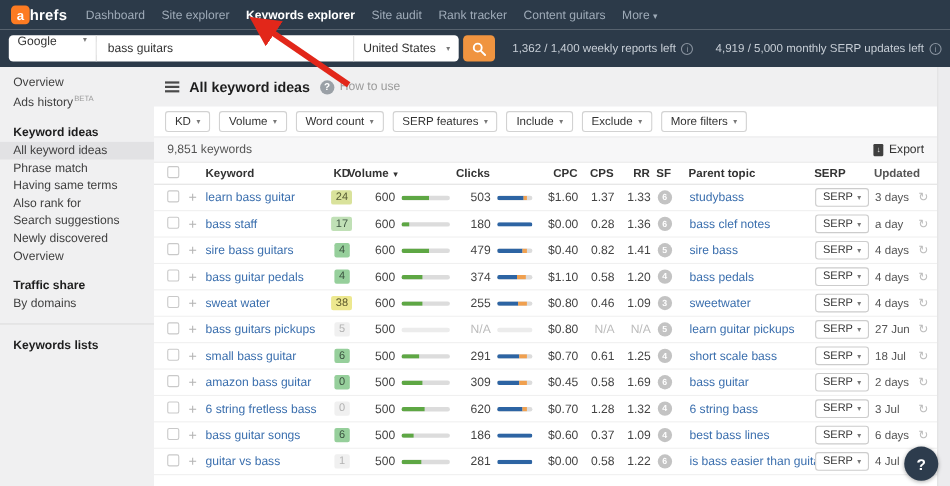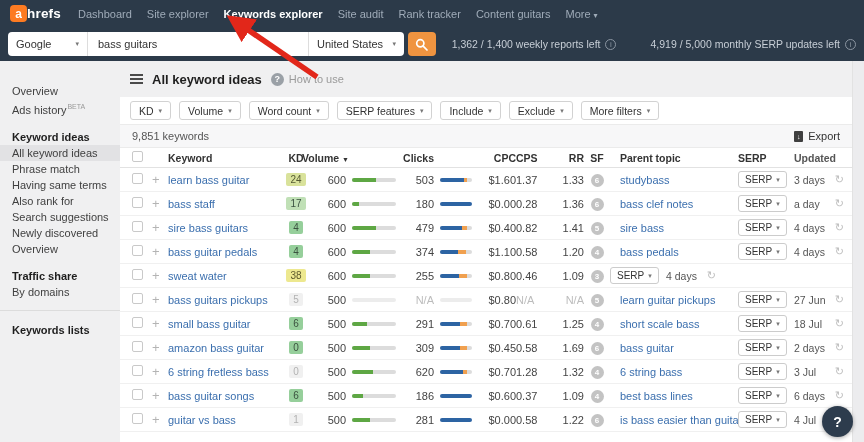--- a/index.html
+++ b/index.html
@@ -14,35 +14,35 @@
   .logo { display:flex; align-items:center; margin-right:17px; cursor:pointer; }
   .logo-a { width:17px; height:17px; background:#fd7b22; border-radius:4px; color:#fff; font-weight:bold;
             font-size:12px; display:flex; align-items:center; justify-content:center; }
   .logo-text { color:#fff; font-weight:bold; font-size:13.5px; letter-spacing:.2px; }
   .nav-item { color:#9fabb8; font-size:11px; margin-right:15px; cursor:pointer; white-space:nowrap; }
   .nav-item.active { color:#fff; font-weight:bold; }
   .nav-caret { font-size:8px; margin-left:3px; }
   
   .searchrow { height:34px; background:#2c3a49; display:flex; align-items:center; padding:0 8px; }
   .searchbox { display:flex; align-items:center; height:24px; background:#fff; border-radius:4px; width:488px; overflow:hidden; }
-  .engine { display:flex; align-items:center; justify-content:space-between; width:80px; height:100%;
+  .engine { display:flex; justify-content:space-between; width:80px; height:100%;
             padding:0 8px; border-right:1px solid #ddd; font-size:11px; color:#333; cursor:pointer; }
   .query { flex:1; border:0; outline:0; font-size:11px; color:#333; padding:0 10px; font-family:inherit; min-width:0; }
   .country { display:flex; align-items:center; justify-content:space-between; width:96px; height:100%;
              padding:0 8px; border-left:1px solid #ddd; font-size:11px; color:#333; cursor:pointer; }
   .dd-caret { font-size:7px; color:#777; }
   .search-btn { width:34px; height:24px; background:#f09440; border:0; border-radius:4px; margin-left:4px;
                 display:flex; align-items:center; justify-content:center; cursor:pointer; }
-  .quota { margin-left:16px; display:flex; gap:34px; color:#c7ced6; font-size:10.5px; align-items:center; }
+  .quota { margin-left:16px; display:flex; gap:20px; color:#c7ced6; font-size:10.5px; align-items:center; }
   .quota-item { display:flex; align-items:center; white-space:nowrap; }
   .info-i { display:inline-block; width:11px; height:11px; border:1px solid #8b95a1; border-radius:50%;
             font-size:8px; text-align:center; line-height:10px; color:#8b95a1; margin-left:5px; font-style:normal; }
   
   .page { display:flex; height:381px; position:relative; }
-  .sidebar { width:120px; background:#f0f0f1; padding-top:22px; flex-shrink:0; }
+  .sidebar { width:140px; background:#f0f0f1; padding-top:6px; flex-shrink:0; }
   .sb-item { font-size:11px; color:#3f3f3f; padding:2px 12px; line-height:12px; cursor:pointer; white-space:nowrap; }
   .sb-item.header { font-weight:bold; color:#1e1e1e; margin-top:11px; cursor:default; }
   .sb-item.selected { background:#e2e2e4; }
   .sb-item sup { font-size:7px; color:#999; margin-left:1px; }
   .sb-divider { border-top:1px solid #dcdcdc; margin-top:10px; }
   .main { flex:1; display:flex; flex-direction:column; min-width:0; margin-right:12px; }
   .gutter { position:absolute; right:0; top:0; bottom:0; width:12px; background:#ececee; border-left:1px solid #e2e2e2; }
   .content-header { height:36px; background:#f0f0f1; display:flex; align-items:center; padding-left:10px; gap:9px; }
   .hamburger { display:flex; flex-direction:column; gap:2px; width:13px; cursor:pointer; }
   .hamburger i { display:block; height:2px; background:#4a4a4a; }
@@ -68,21 +68,21 @@
   .trow { display:flex; align-items:center; height:24px; padding:0 8px 0 12px; border-bottom:1px solid #f0f0f0;
           font-size:11px; color:#444; flex-shrink:0; }
   .c-check { width:20px; } .c-plus { width:16px; color:#b4b4b4; font-size:13px; cursor:pointer; line-height:13px; }
   .c-kw { width:112px; overflow:hidden; white-space:nowrap; }
   .c-kd { width:32px; text-align:center; }
   .c-voln { width:34px; text-align:right; }
   .c-volb { width:50px; padding-left:6px; display:flex; align-items:center; }
   .c-clkn { width:38px; text-align:right; }
   .c-clkb { width:40px; padding-left:6px; display:flex; align-items:center; }
   .c-cpc { width:42px; text-align:right; }
-  .c-cps { width:34px; }
+  .c-cps { width:34px; text-align:right; }
   .c-rr { width:34px; text-align:right; }
   .c-sf { width:26px; text-align:center; }
   .c-parent { width:128px; padding-left:10px; overflow:hidden; white-space:nowrap; }
   .c-serp { width:52px; }
   .c-upd { width:40px; padding-left:4px; font-size:10.5px; color:#555; white-space:nowrap; }
   .c-refresh { width:14px; color:#bdbdbd; text-align:right; font-size:11px; cursor:pointer; }
   .th-vol { text-align:left; text-indent:-10px; white-space:nowrap; }
   .sort-caret { font-size:7px; color:#333; }
   .checkbox { display:inline-block; width:11px; height:11px; border:1px solid #c9c9c9; border-radius:2px; background:#fff; cursor:pointer; }
   a.bluelink { color:#3b6fae; text-decoration:none; cursor:pointer; }
@@ -409,20 +409,21 @@
           <span class="c-clkb">
               <span class="bar clk">
                 <span class="clk-blue" style="width: 60%; background: rgb(45, 100, 163);"></span>
                 <span class="clk-orange" style="width: 25%; background: rgb(240, 160, 79);"></span>
               </span>
             </span>
           <span class="c-cpc c-num">$0.80</span>
           <span class="c-cps c-num">0.46</span>
           <span class="c-rr c-num">1.09</span>
           <span class="c-sf"><span class="sf-badge">3</span></span>
+          <span class="c-parent"><a class="bluelink">sweetwater</a></span>
           <span class="c-serp"><button class="serp-btn">
                 <span>SERP</span>
                 <span class="dd-caret">▾</span>
               </button></span>
           <span class="c-upd">4 days</span>
           <span class="c-refresh">↻</span>
         </div>
 
         <div class="trow na-row">
           <span class="c-check"><span class="checkbox"></span></span>

